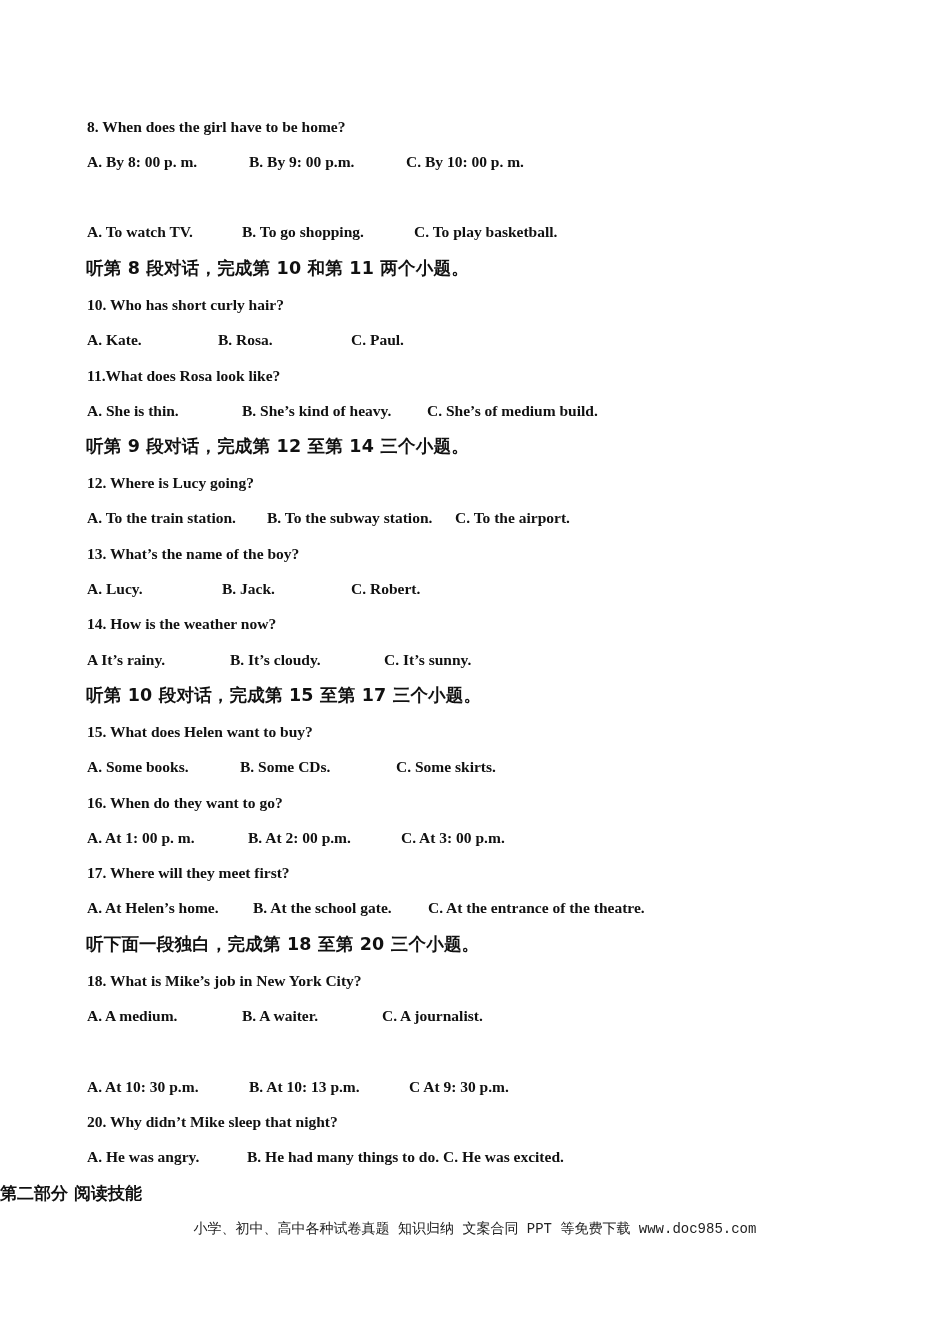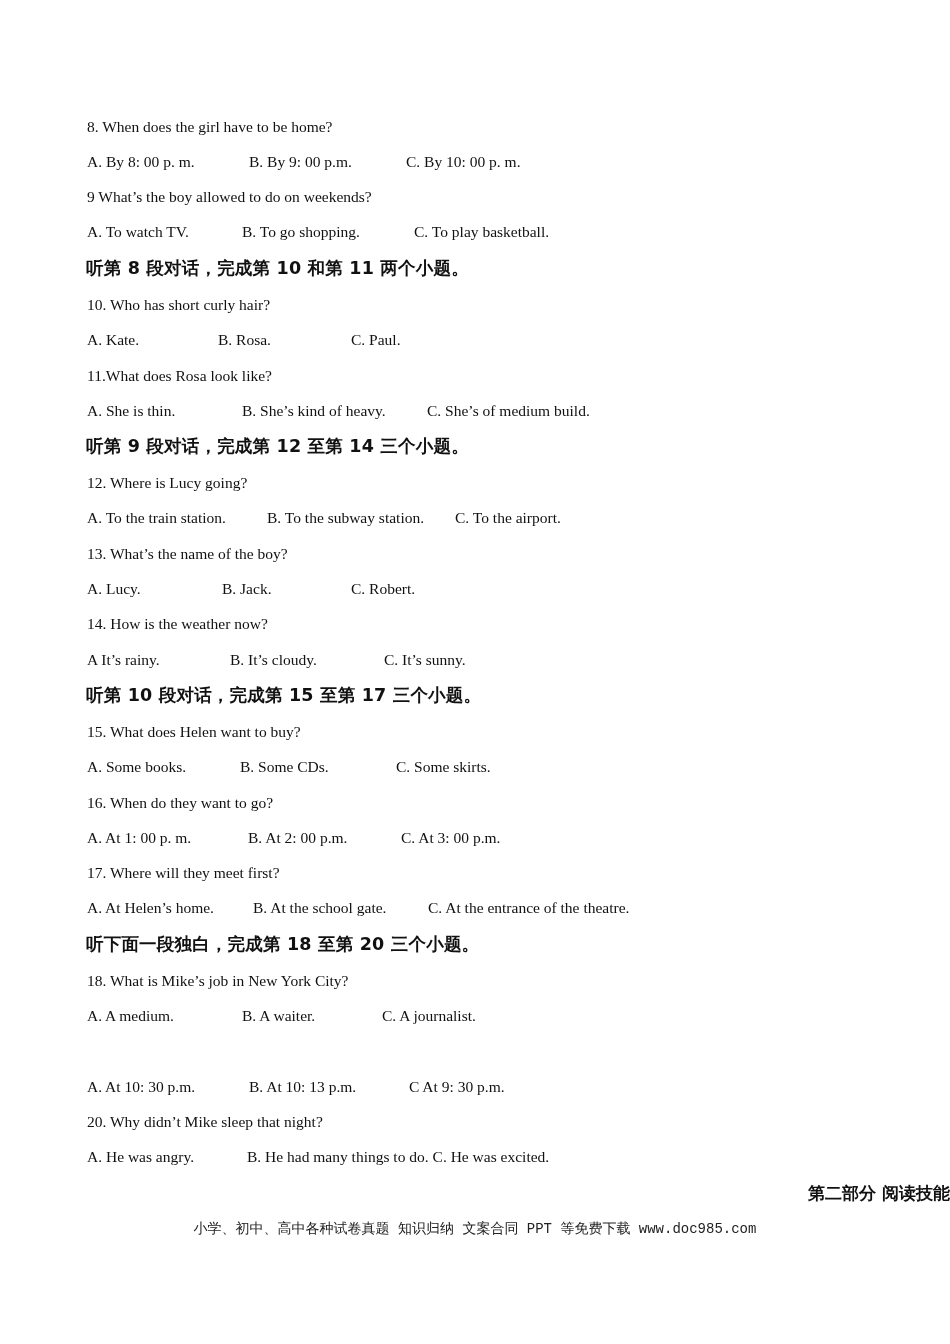--- a/index.html
+++ b/index.html
@@ -1,40 +1,39 @@
 <!DOCTYPE html>
 <html><head>
 <meta charset="utf-8">
 <style>
   html, body { margin: 0; padding: 0; background: #ffffff; }
   body { width: 950px; height: 1344px; position: relative; overflow: hidden;
          font-family: "Liberation Serif", "DejaVu Serif", serif; color: #111; }
   .page { position: absolute; left: 0; top: 0; width: 950px; height: 1344px; }
-  .line { position: absolute; left: 87px; font-size: 15.5px; line-height: 20px; white-space: nowrap; }
+  .line { position: absolute; left: 87px; font-size: 15.5px; line-height: 20px; white-space: nowrap; font-weight: bold; }
   .opt { position: absolute; top: 0; white-space: nowrap; }
   .heading { position: absolute; left: 86px; font-size: 17.5px; font-weight: bold; line-height: 22px;
              font-family: "DejaVu Sans", "Liberation Sans", sans-serif; white-space: nowrap; letter-spacing: 0.2px; }
-  .section-title { position: absolute; left: 0; width: 950px; text-align: right; top: 1182px;
+  .section-title { position: absolute; left: 0; width: 950px; text-align: left; top: 1182px;
                    font-size: 17px; font-weight: bold; font-family: "DejaVu Sans", sans-serif; }
   .footer { position: absolute; left: 0; width: 950px; text-align: center; top: 1220px;
             font-size: 14px; font-family: Liberation Mono, monospace; color: #222; }
 </style>
 </head>
 <body>
 
 <div class="page">
 
   <div class="line" style="top:117px">8. When does the girl have to be home?</div>
   <div class="line" style="top:152px;width:800px">
     <span class="opt" style="left:0">A. By 8: 00 p. m.</span>
     <span class="opt" style="left:162px">B. By 9: 00 p.m.</span>
     <span class="opt" style="left:319px">C. By 10: 00 p. m.</span>
   </div>
 
-  <div class="line" style="top:187px">9  What’s the boy allowed to do on weekends?</div>
   <div class="line" style="top:222px;width:800px">
     <span class="opt" style="left:0">A. To watch TV.</span>
     <span class="opt" style="left:155px">B. To go shopping.</span>
     <span class="opt" style="left:327px">C. To play basketball.</span>
   </div>
 
   <div class="heading" style="top:257px">听第 8 段对话，完成第 10 和第 11 两个小题。</div>
 
   <div class="line" style="top:295px">10. Who has short curly hair?</div>
   <div class="line" style="top:330px;width:800px">

